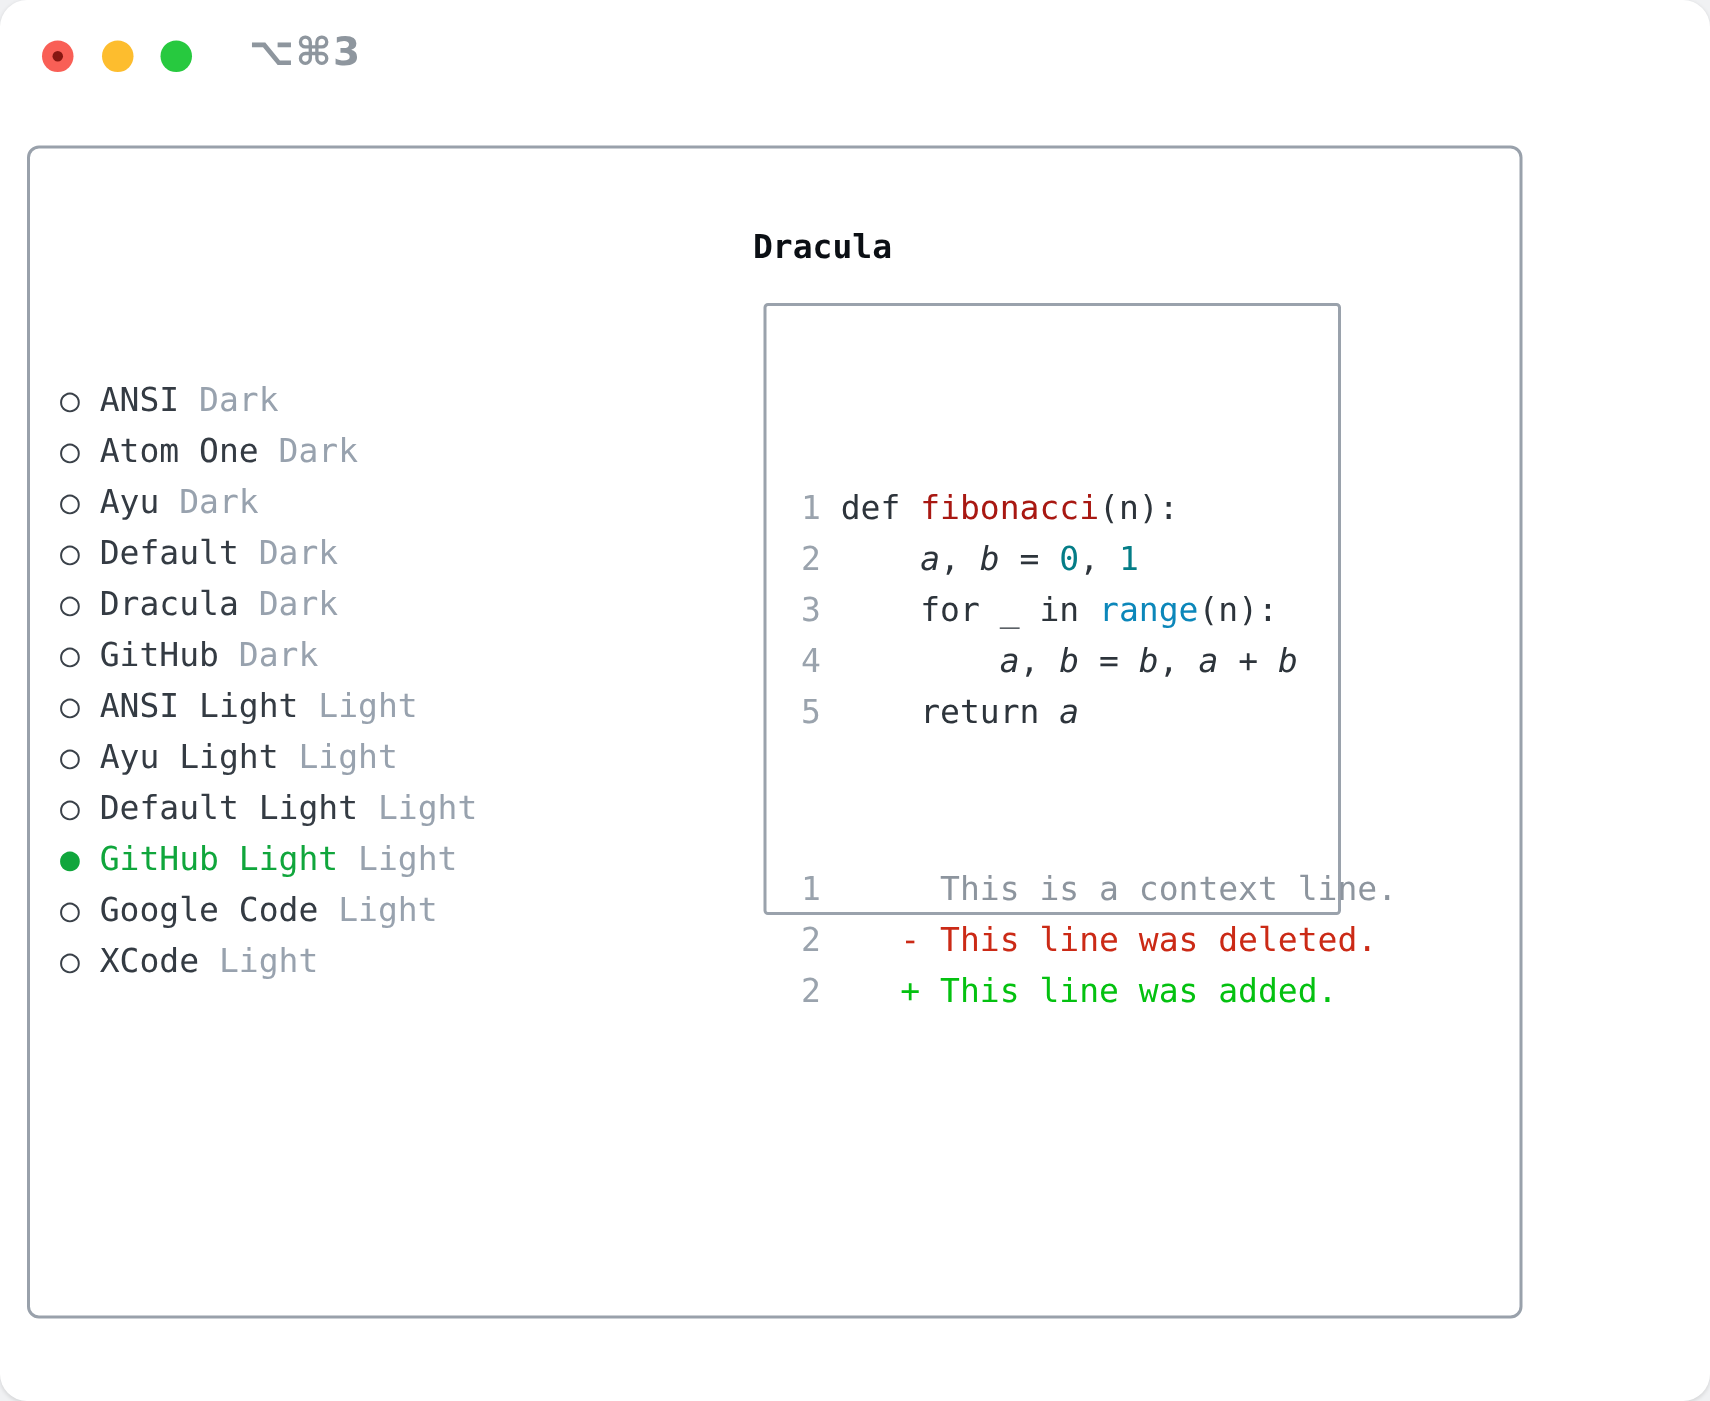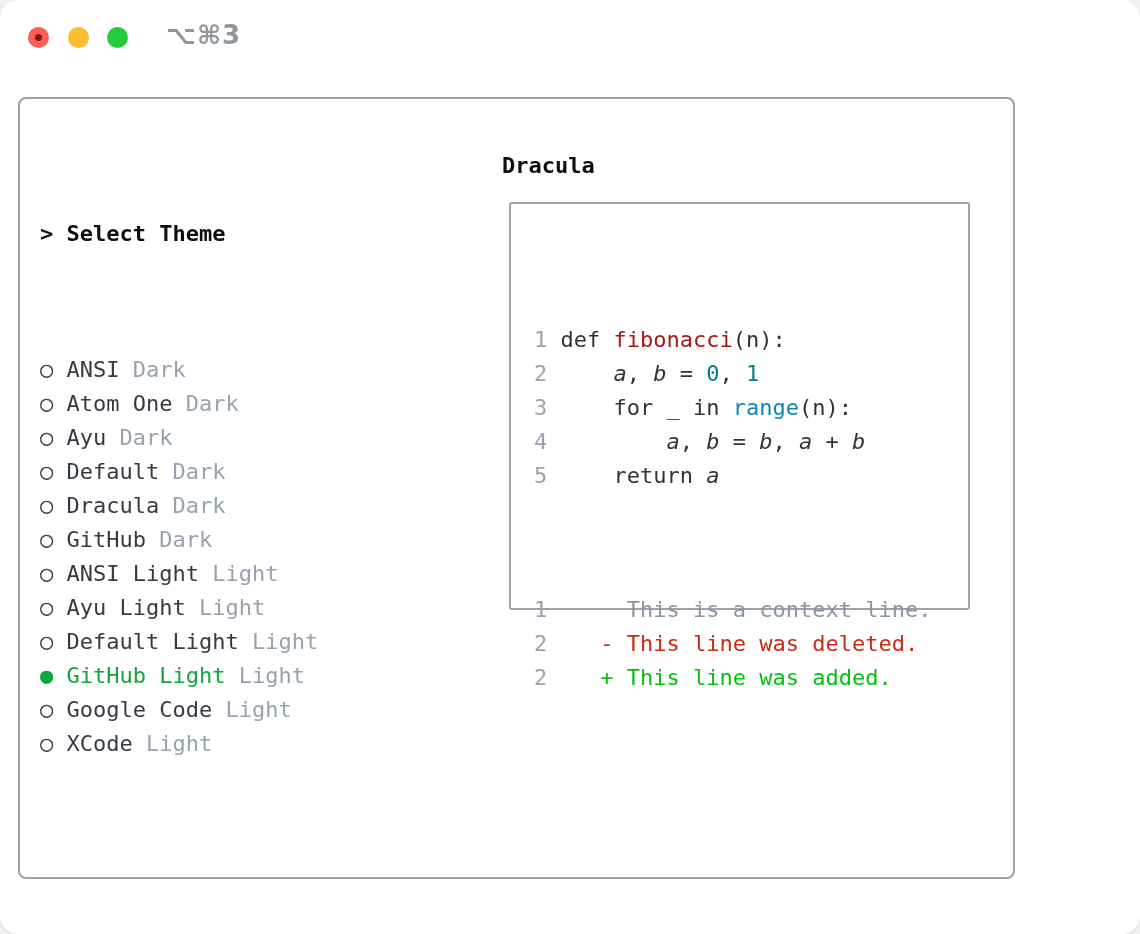--- a/index.html
+++ b/index.html
@@ -40,33 +40,33 @@
   .t-name{color:#343b43;}
   .t-name.sel{color:var(--selected-green);}
   .t-tag{color:var(--muted-gray);}
   .spacer{height:34px;}
   
   .preview-title{
     position:absolute;left:482px;top:50px;
     font-size:22px;line-height:34px;font-weight:700;color:#0b0f14;
   }
   .preview-box{
-    position:absolute;left:489px;top:103px;width:461px;height:408px;
+    position:absolute;left:489px;top:103px;width:385px;height:408px;
     border:2px solid #9aa2ac;border-radius:3px;box-sizing:border-box;
     padding:51px 0 0 23px;
     font-size:22px;line-height:34px;white-space:pre;
   }
   .code-line,.diff-line{height:34px;}
   .ln{color:#9aa3ad;}
   .pl,.kw{color:#2d343b;}
   .fn{color:var(--syntax-function);}
   .num{color:var(--syntax-number);}
   .bi{color:var(--syntax-builtin);}
   .var{font-style:italic;color:#2d343b;}
-  .diff-block{margin-top:32px;}
+  .diff-block{margin-top:16px;}
   .ctx{color:var(--context-gray);}
   .del{color:var(--deleted-red);}
   .add{color:var(--added-green);}
 </style>
 </head>
 <body>
 
 <div class="window">
 
   <div>
@@ -74,21 +74,20 @@
         <span class="tl-dot"></span>
       </span>
     <span class="tl yellow"></span>
     <span class="tl green"></span>
     <span class="win-title">⌥⌘3</span>
   </div>
 
   <div class="panel">
 
     <div class="left-col">
-      <div class="row header-row"><span>&gt;</span> <span>Select Theme</span></div>
 
       <div id="theme-list"><div class="row"><span class="bullet">○</span> <span class="t-name">ANSI</span> <span class="t-tag">Dark</span></div><div class="row"><span class="bullet">○</span> <span class="t-name">Atom One</span> <span class="t-tag">Dark</span></div><div class="row"><span class="bullet">○</span> <span class="t-name">Ayu</span> <span class="t-tag">Dark</span></div><div class="row"><span class="bullet">○</span> <span class="t-name">Default</span> <span class="t-tag">Dark</span></div><div class="row"><span class="bullet">○</span> <span class="t-name">Dracula</span> <span class="t-tag">Dark</span></div><div class="row"><span class="bullet">○</span> <span class="t-name">GitHub</span> <span class="t-tag">Dark</span></div><div class="row"><span class="bullet">○</span> <span class="t-name">ANSI Light</span> <span class="t-tag">Light</span></div><div class="row"><span class="bullet">○</span> <span class="t-name">Ayu Light</span> <span class="t-tag">Light</span></div><div class="row"><span class="bullet">○</span> <span class="t-name">Default Light</span> <span class="t-tag">Light</span></div><div class="row"><span class="bullet sel">●</span> <span class="t-name sel">GitHub Light</span> <span class="t-tag">Light</span></div><div class="row"><span class="bullet">○</span> <span class="t-name">Google Code</span> <span class="t-tag">Light</span></div><div class="row"><span class="bullet">○</span> <span class="t-name">XCode</span> <span class="t-tag">Light</span></div></div>
 
       <div class="spacer"></div>
 
       
 
       
 
       

